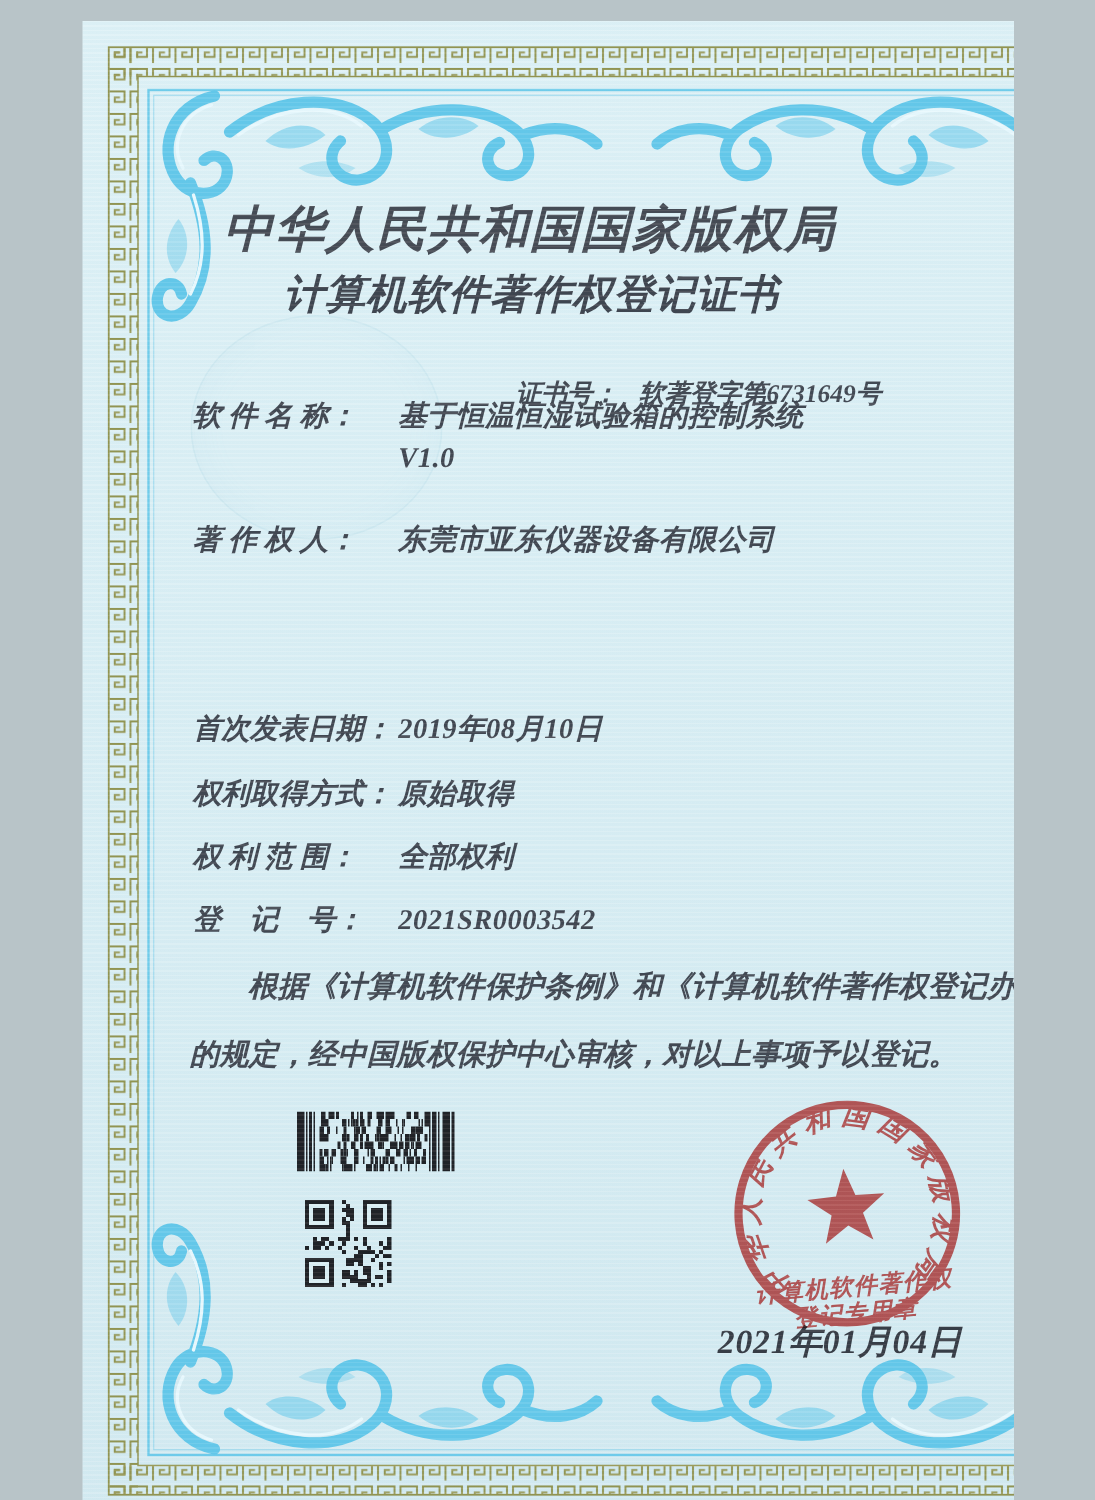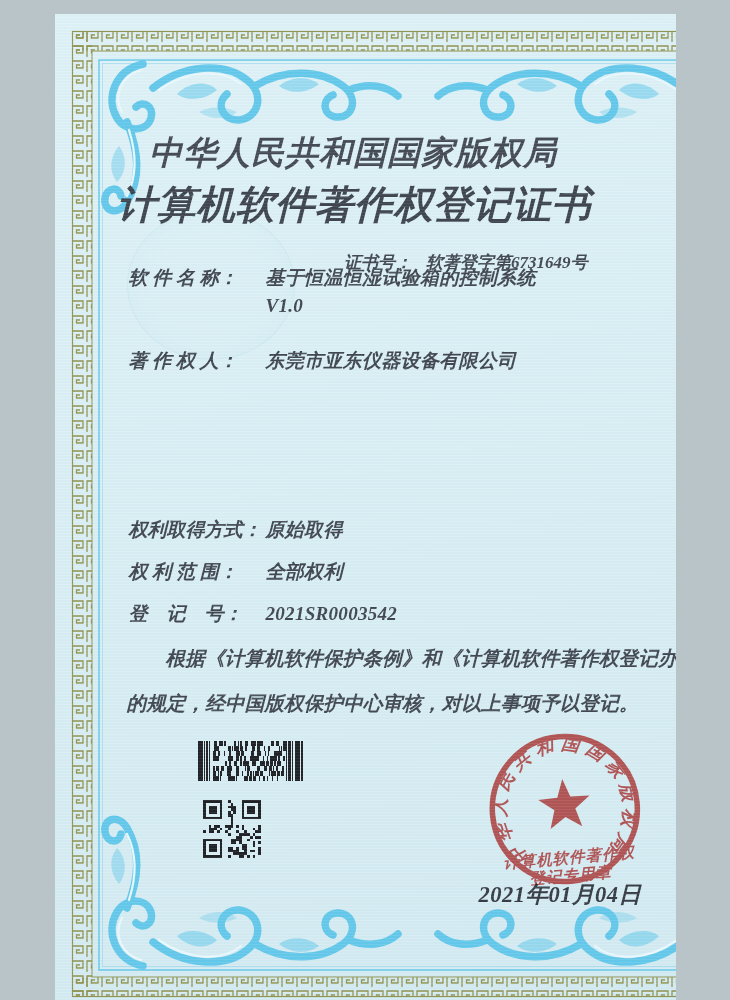--- a/index.html
+++ b/index.html
@@ -38,21 +38,21 @@
     opacity:.55;
   }
 
   .authority{
     position:absolute;left:0;right:24px;top:117px;
     text-align:center;font-size:33px;font-weight:700;
     letter-spacing:1px;color:#3f434c;white-space:pre;
   }
   .cert-title{
     position:absolute;left:0;right:22px;top:164px;
-    text-align:center;font-size:39px;font-weight:700;
+    text-align:center;font-size:27px;font-weight:700;
     letter-spacing:.5px;color:#383d47;white-space:pre;
   }
   .certno{
     position:absolute;right:88px;top:217px;
     font-size:17px;font-weight:700;color:#3c414b;white-space:pre;
   }
   .certno .certno-val{margin-left:14px;}
 
   .row{
     position:absolute;left:74px;display:flex;
@@ -158,20 +158,24 @@
     <span>证书号：</span><span class="certno-val">软著登字第6731649号</span>
   </div>
 
   <div class="row" style="top:250px">
     <span class="lab">软 件 名 称：</span>
     <span class="val"><span>基于恒温恒湿试验箱的控制系统</span><br><span>V1.0</span></span>
   </div>
   <div class="row" style="top:333px">
     <span class="lab">著 作 权 人：</span>
     <span class="val">东莞市亚东仪器设备有限公司</span>
+  </div>
+  <div class="row" style="top:459px">
+    <span class="lab">首次发表日期：</span>
+    <span class="val">2019年08月10日</span>
   </div>
   <div class="row" style="top:502px">
     <span class="lab">权利取得方式：</span>
     <span class="val">原始取得</span>
   </div>
   <div class="row" style="top:544px">
     <span class="lab">权 利 范 围：</span>
     <span class="val">全部权利</span>
   </div>
   <div class="row" style="top:586px">

